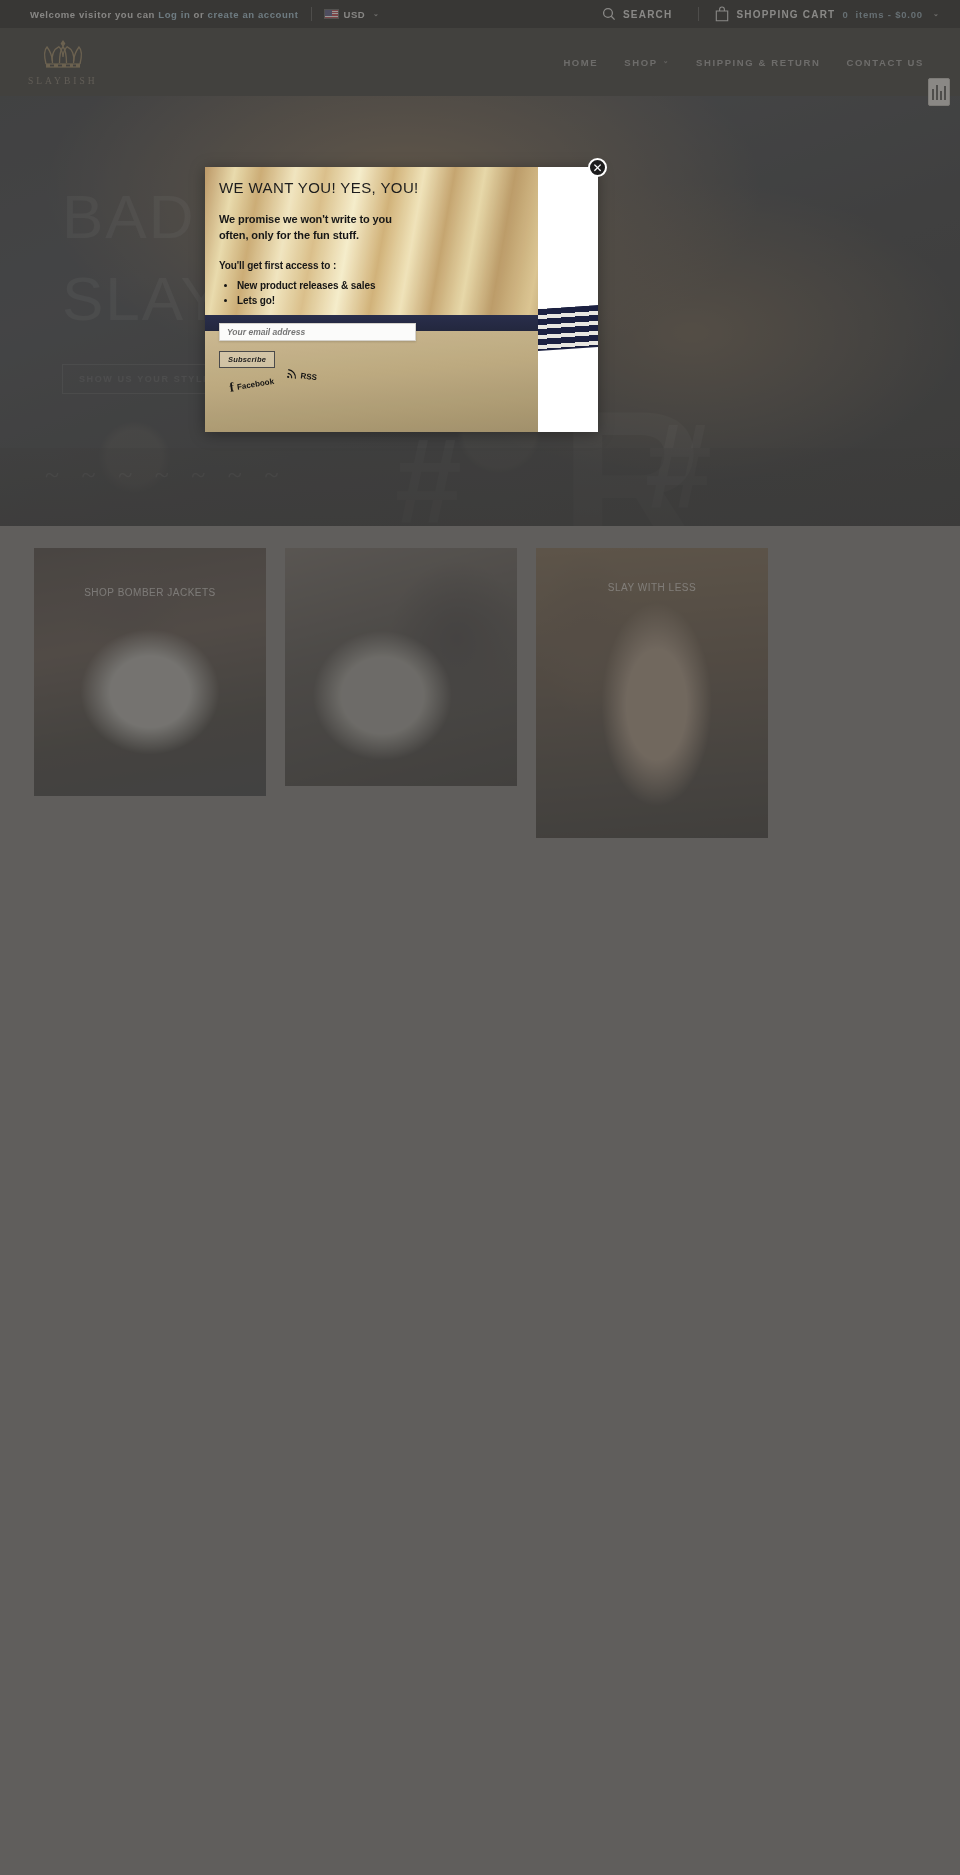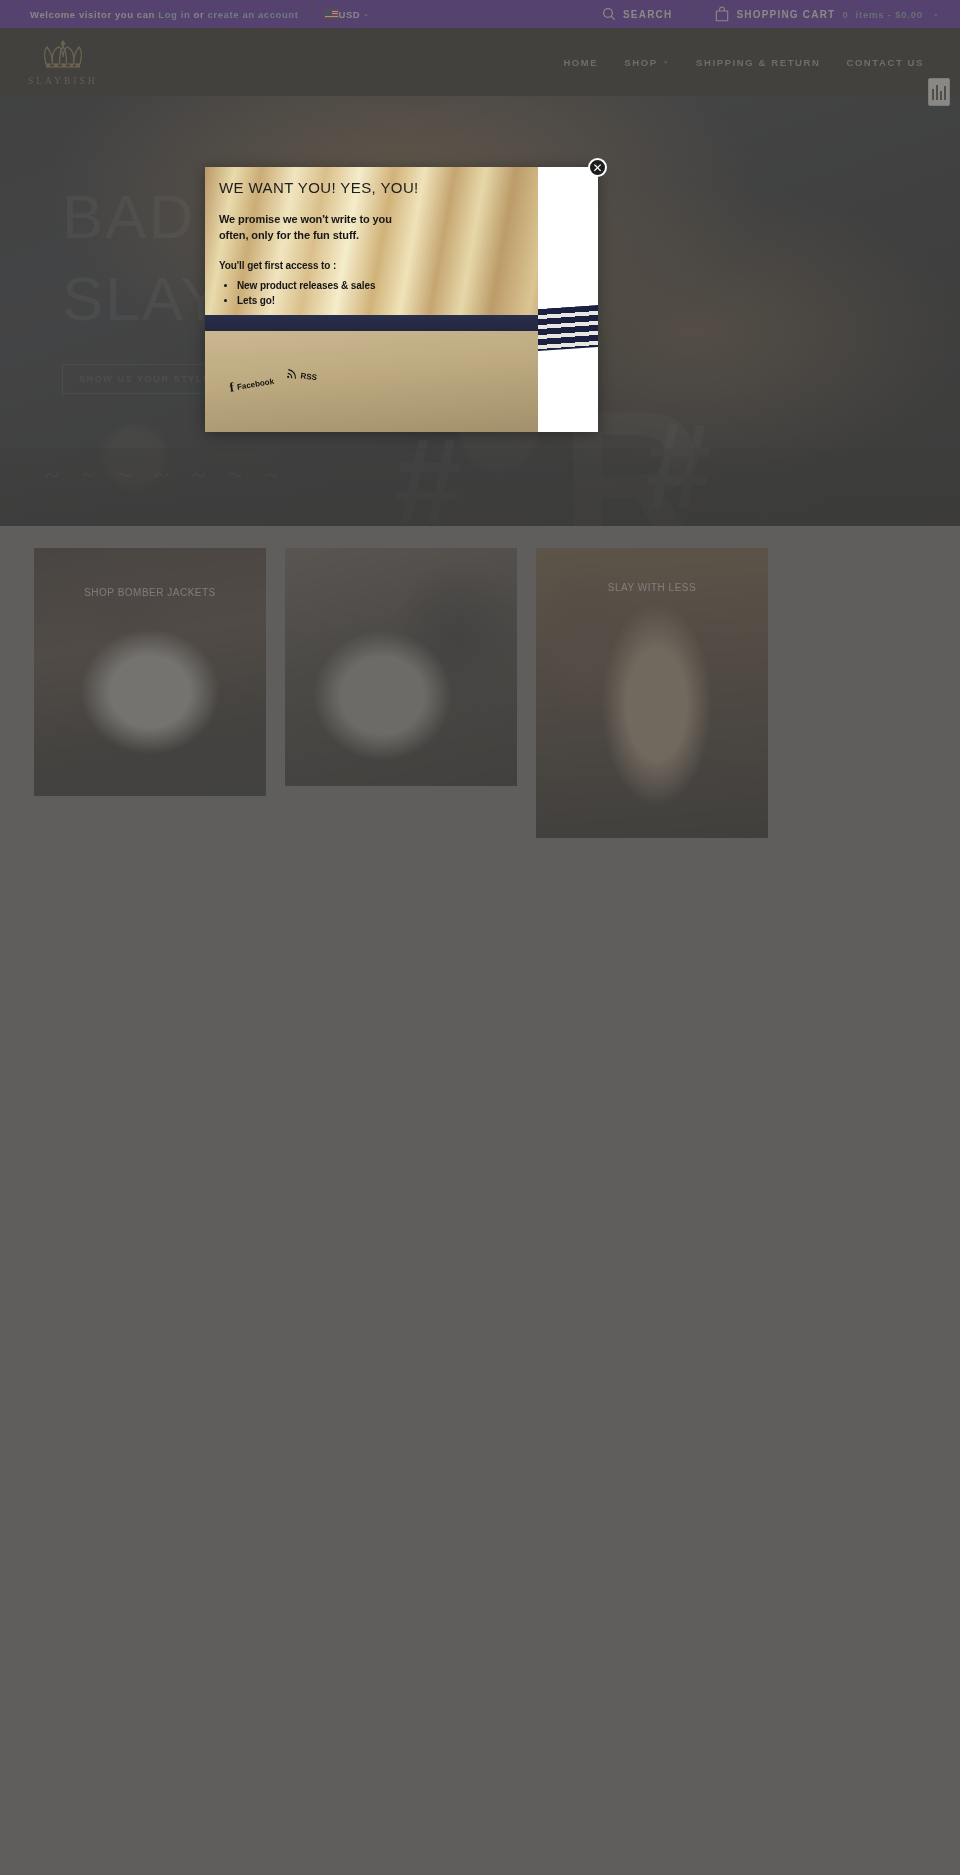--- a/index.html
+++ b/index.html
@@ -11,31 +11,31 @@
   }
   
   #page { position: relative; width: 960px; height: 1875px; background:#6b6866; }
   .dimmer {
     position: absolute; inset: 0; background: rgba(90,88,86,0.62);
     z-index: 50; pointer-events: none;
   }
 
   
   .topbar {
-    position: relative; height: 28px; background: #4c1d95;
+    position: relative; height: 28px; background: #000000;
     display: flex; align-items: center; padding: 0 20px; z-index: 5;
   }
   .topbar-left { display: flex; align-items: center; gap: 0; margin-left: 10px; }
   .welcome {
     font-size: 9.5px; font-weight: 700; letter-spacing: .6px; color: #cfcfcf;
     text-transform: none; white-space: nowrap;
   }
   .welcome a { color: #8fb4c9; text-decoration: none; }
   .vdiv { width:1px; height:14px; background:#3a3a3a; margin:0 12px; }
-  .currency { display:flex; align-items:center; font-size:9.5px; font-weight:700; color:#cfcfcf; letter-spacing:.5px; }
+  .currency { display:flex; align-items:center; gap:5px; font-size:9.5px; font-weight:700; color:#cfcfcf; letter-spacing:.5px; }
   .flag {
     width: 15px; height: 10px; display:inline-block; position: relative;
     background: linear-gradient(#b22234 0 14%, #fff 14% 28%, #b22234 28% 42%, #fff 42% 56%, #b22234 56% 70%, #fff 70% 84%, #b22234 84% 100%);
     border: 0.5px solid #444;
   }
   .flag::before { content:""; position:absolute; left:0; top:0; width:7px; height:6px; background:#3c3b6e; }
   .caret { font-size: 7px; color:#8a8a8a; margin-left:3px; }
   .topbar-right { margin-left:auto; display:flex; align-items:center; gap:0; }
   .tb-item { display:flex; align-items:center; gap:7px; font-size:10px; font-weight:700; letter-spacing:1.2px; color:#d6d6d6; }
   .tb-item svg { display:block; }
@@ -336,20 +336,25 @@
       <div class="modal-stripes"></div>
       <div class="modal-shade"></div>
       <div class="modal-content">
         <div class="m-title">WE WANT YOU! YES, YOU!</div>
         <div class="m-sub">We promise we won't write to you often, only for the fun stuff.</div>
         <div class="m-access">You'll get first access to :</div>
         <ul class="m-list">
           <li>New product releases &amp; sales</li>
           <li>Lets go!</li>
         </ul>
+        <div class="m-form">
+          <input class="m-input" type="text" placeholder="Your email address" style="">
+          <br>
+          <button class="m-submit">Subscribe</button>
+        </div>
       </div>
       <div class="m-social">
         <div class="soc">
           <span class="soc-f">f</span>
           <span class="soc-label">Facebook</span>
         </div>
         <div class="soc soc-rss">
           <span>
             <svg width="11" height="11" viewBox="0 0 11 11" fill="none" stroke="#141414" stroke-width="1.2">
                 <circle cx="1.8" cy="9.2" r="1.1" fill="#141414" stroke="none"></circle>

